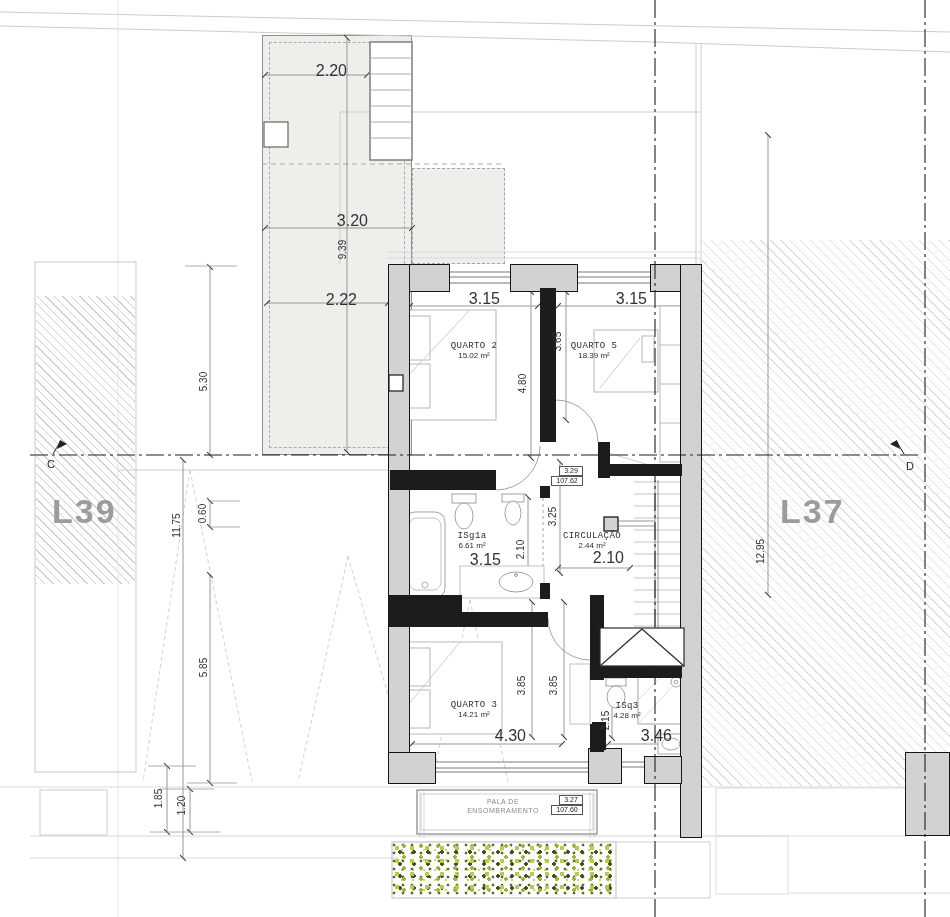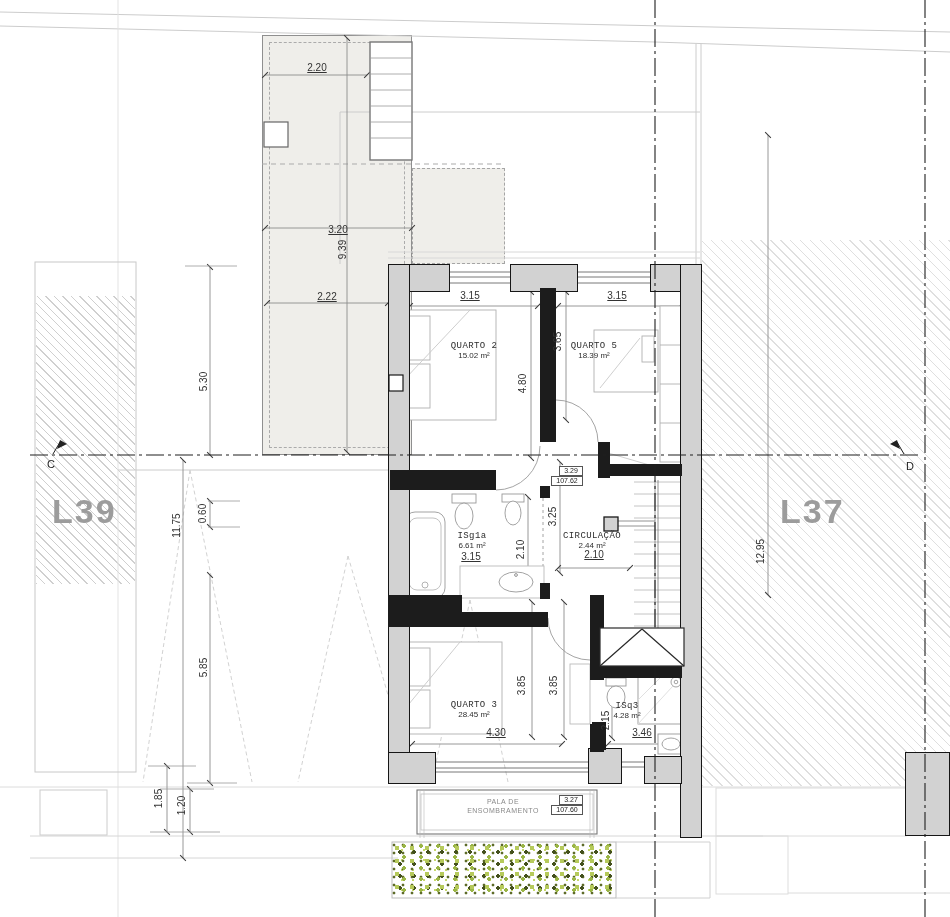--- a/index.html
+++ b/index.html
@@ -24,21 +24,21 @@
       radial-gradient(circle 2.4px at 5px 6px,#b6ca5b 95%,transparent),
       radial-gradient(circle 2px at 12px 4px,#9ab545 95%,transparent),
       radial-gradient(circle 2.1px at 8px 10px,#44511d 95%,transparent),
       radial-gradient(circle 1.6px at 2px 3px,#5d6b28 95%,transparent),
       radial-gradient(circle 1.4px at 10px 8px,#c6d96a 95%,transparent);
     background-size:15px 13px,17px 11px,14px 12px,9px 8px,11px 10px;}
   .lot{position:absolute;z-index:5;font-size:34px;font-weight:600;color:#9c9c9c;letter-spacing:2px;}
   .rblock{position:absolute;z-index:5;width:140px;text-align:center;color:#2e2e2e;}
   .rname{font-size:9px;letter-spacing:.4px;font-family:Liberation Mono, monospace;}
   .rarea{font-size:8px;}
-  .dim{position:absolute;z-index:5;width:60px;text-align:center;font-size:10px;color:#333;text-decoration:underline;}
+  .dim{position:absolute;z-index:5;width:60px;text-align:right;font-size:16px;color:#333;}
   .dimv{position:absolute;z-index:5;width:44px;text-align:center;font-size:10px;color:#333;
         transform:rotate(-90deg);}
   .secletter{position:absolute;z-index:7;font-size:11px;color:#222;}
   .ebox{position:absolute;z-index:7;font-size:7px;line-height:8px;color:#222;text-align:center;}
   .ebox .r1{width:22px;margin-left:8px;border:1px solid #555;background:#fff;}
   .ebox .r2{width:30px;border:1px solid #555;background:#fff;}
   .pala{position:absolute;z-index:5;width:140px;text-align:center;font-size:7px;line-height:8.5px;
         color:#8a8a8a;letter-spacing:.5px;}
 </style>
 </head>
@@ -267,29 +267,29 @@
   <div class="rblock" style="left:402px;top:531px;">
     <div class="rname">ISg1a</div>
     <div class="rarea">6.61 m²</div>
   </div>
   <div class="rblock" style="left:522px;top:531px;">
     <div class="rname">CIRCULAÇÃO</div>
     <div class="rarea">2.44 m²</div>
   </div>
   <div class="rblock" style="left:404px;top:700px;">
     <div class="rname">QUARTO 3</div>
-    <div class="rarea">28.45 m²</div>
+    <div class="rarea">14.21 m²</div>
   </div>
   <div class="rblock" style="left:557px;top:701px;">
     <div class="rname">ISq3</div>
     <div class="rarea">4.28 m²</div>
   </div>
 
   <div class="dim" style="left:287px;top:62px;">2.20</div>
-  <div class="dim" style="left:308px;top:224px;">3.20</div>
+  <div class="dim" style="left:308px;top:212px;">3.20</div>
   <div class="dim" style="left:297px;top:291px;">2.22</div>
   <div class="dim" style="left:440px;top:290px;">3.15</div>
   <div class="dim" style="left:587px;top:290px;">3.15</div>
   <div class="dim" style="left:466px;top:727px;">4.30</div>
   <div class="dim" style="left:612px;top:727px;">3.46</div>
   <div class="dim" style="left:564px;top:549px;">2.10</div>
   <div class="dim" style="left:441px;top:551px;">3.15</div>
 
   <div class="dimv" style="left:320px;top:244px;">9.39</div>
   <div class="dimv" style="left:181px;top:376px;">5.30</div>

